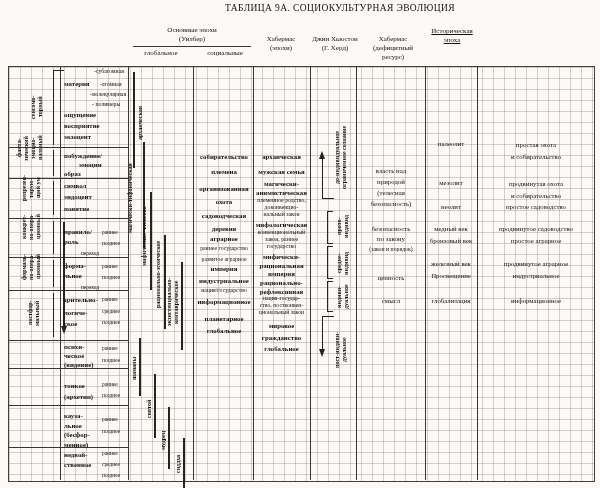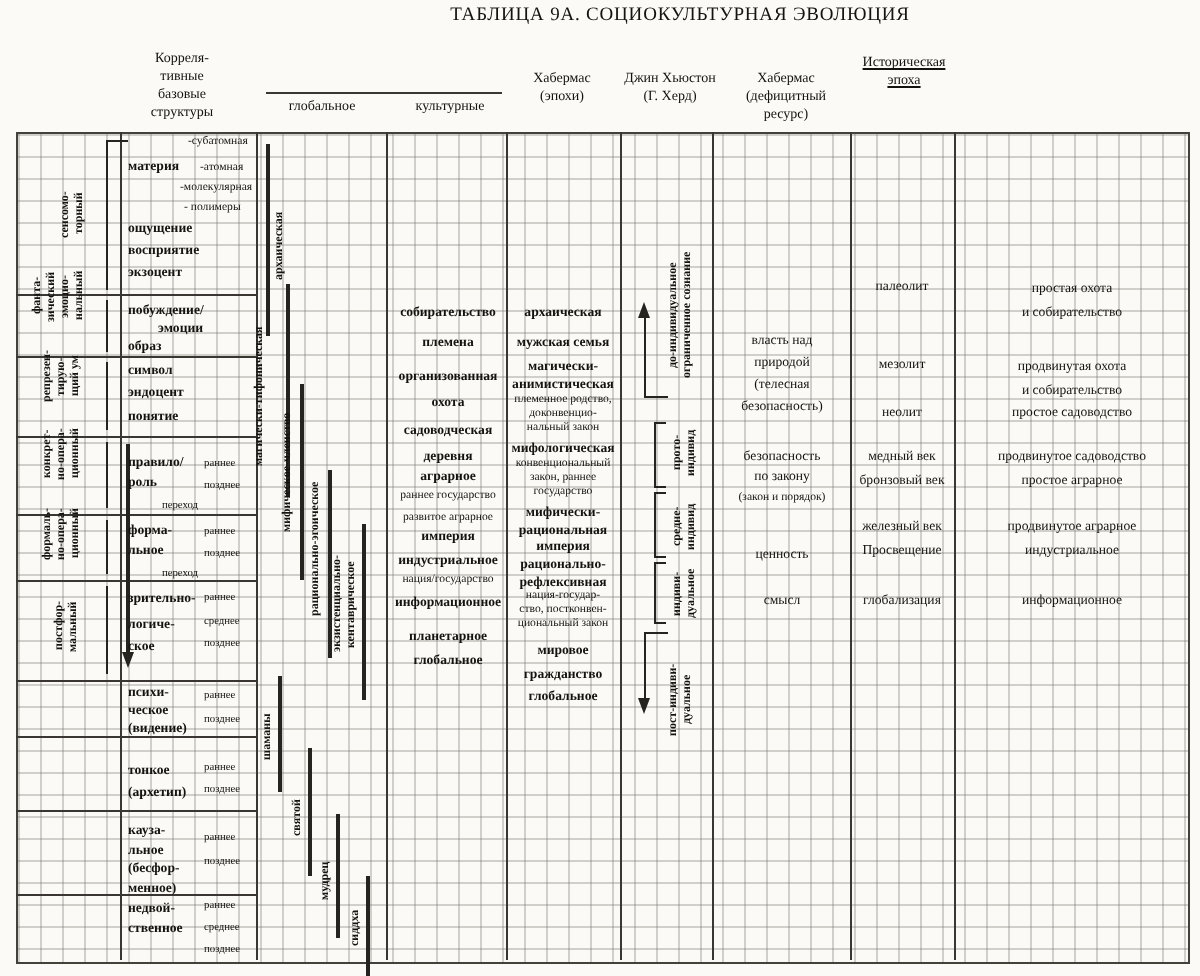--- a/index.html
+++ b/index.html
@@ -29,27 +29,25 @@
   .ah-up{position:absolute;width:0;height:0;border-left:3.5px solid transparent;border-right:3.5px solid transparent;border-bottom:8px solid #26241f;}
   .ah-down{position:absolute;width:0;height:0;border-left:3.5px solid transparent;border-right:3.5px solid transparent;border-top:8px solid #26241f;}
 </style>
 </head>
 <body>
 
 <div class="page">
 
   <div class="abs title" style="left:90px;top:3px;width:500px;">ТАБЛИЦА 9А. СОЦИОКУЛЬТУРНАЯ ЭВОЛЮЦИЯ</div>
 
-  <div class="hdr" style="left:56px;top:25px;width:70px;">Корреля-
-тивные
-базовые
-структуры</div>
+  <div class="hdr" style="left:130px;top:26px;width:124px;">Основные эпохи
+(Уилбер)</div>
   <div class="hline" style="left:133px;top:46px;width:118px;"></div>
   <div class="hdr" style="left:132px;top:49px;width:58px;">глобальное</div>
-  <div class="hdr" style="left:196px;top:49px;width:58px;">культурные</div>
+  <div class="hdr" style="left:196px;top:49px;width:58px;">социальные</div>
   <div class="hdr" style="left:250px;top:35px;width:62px;">Хабермас
 (эпохи)</div>
   <div class="hdr" style="left:303px;top:35px;width:64px;">Джин Хьюстон
 (Г. Херд)</div>
   <div class="hdr" style="left:358px;top:35px;width:70px;">Хабермас
 (дефицитный
 ресурс)</div>
   <div class="hdr" style="left:424px;top:27px;width:56px;text-decoration:underline;">Историческая
 эпоха</div>
 

